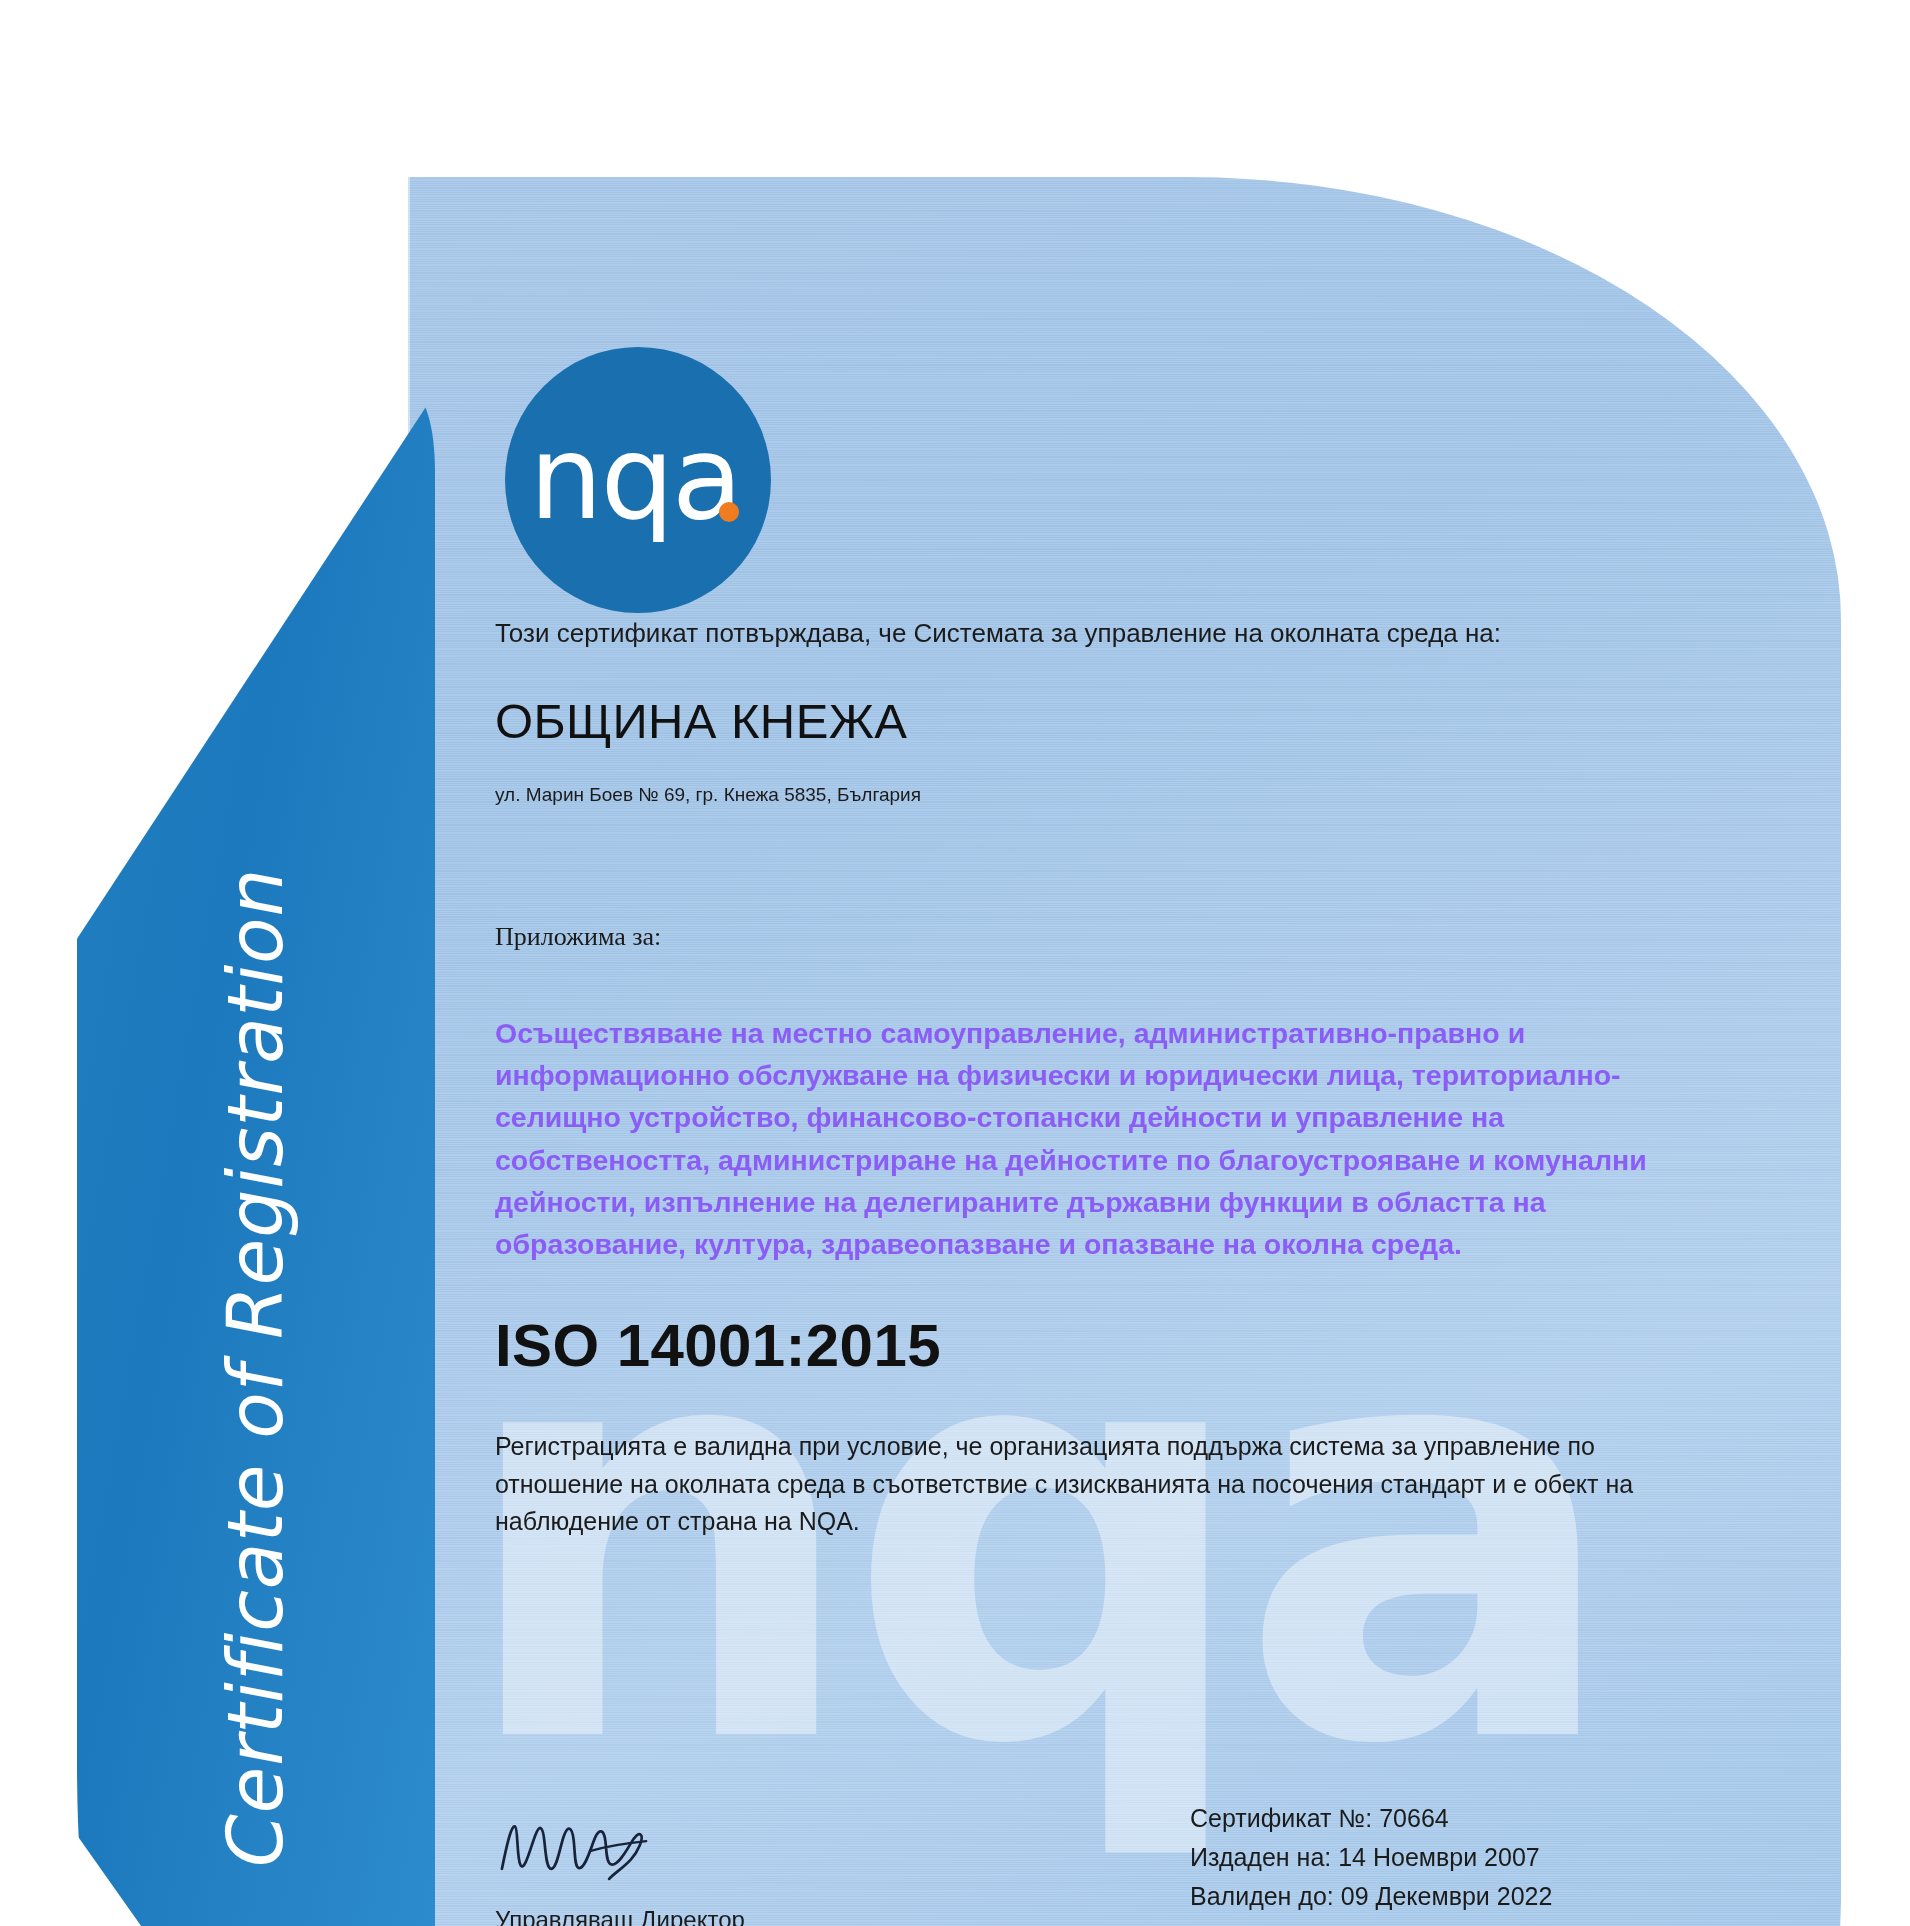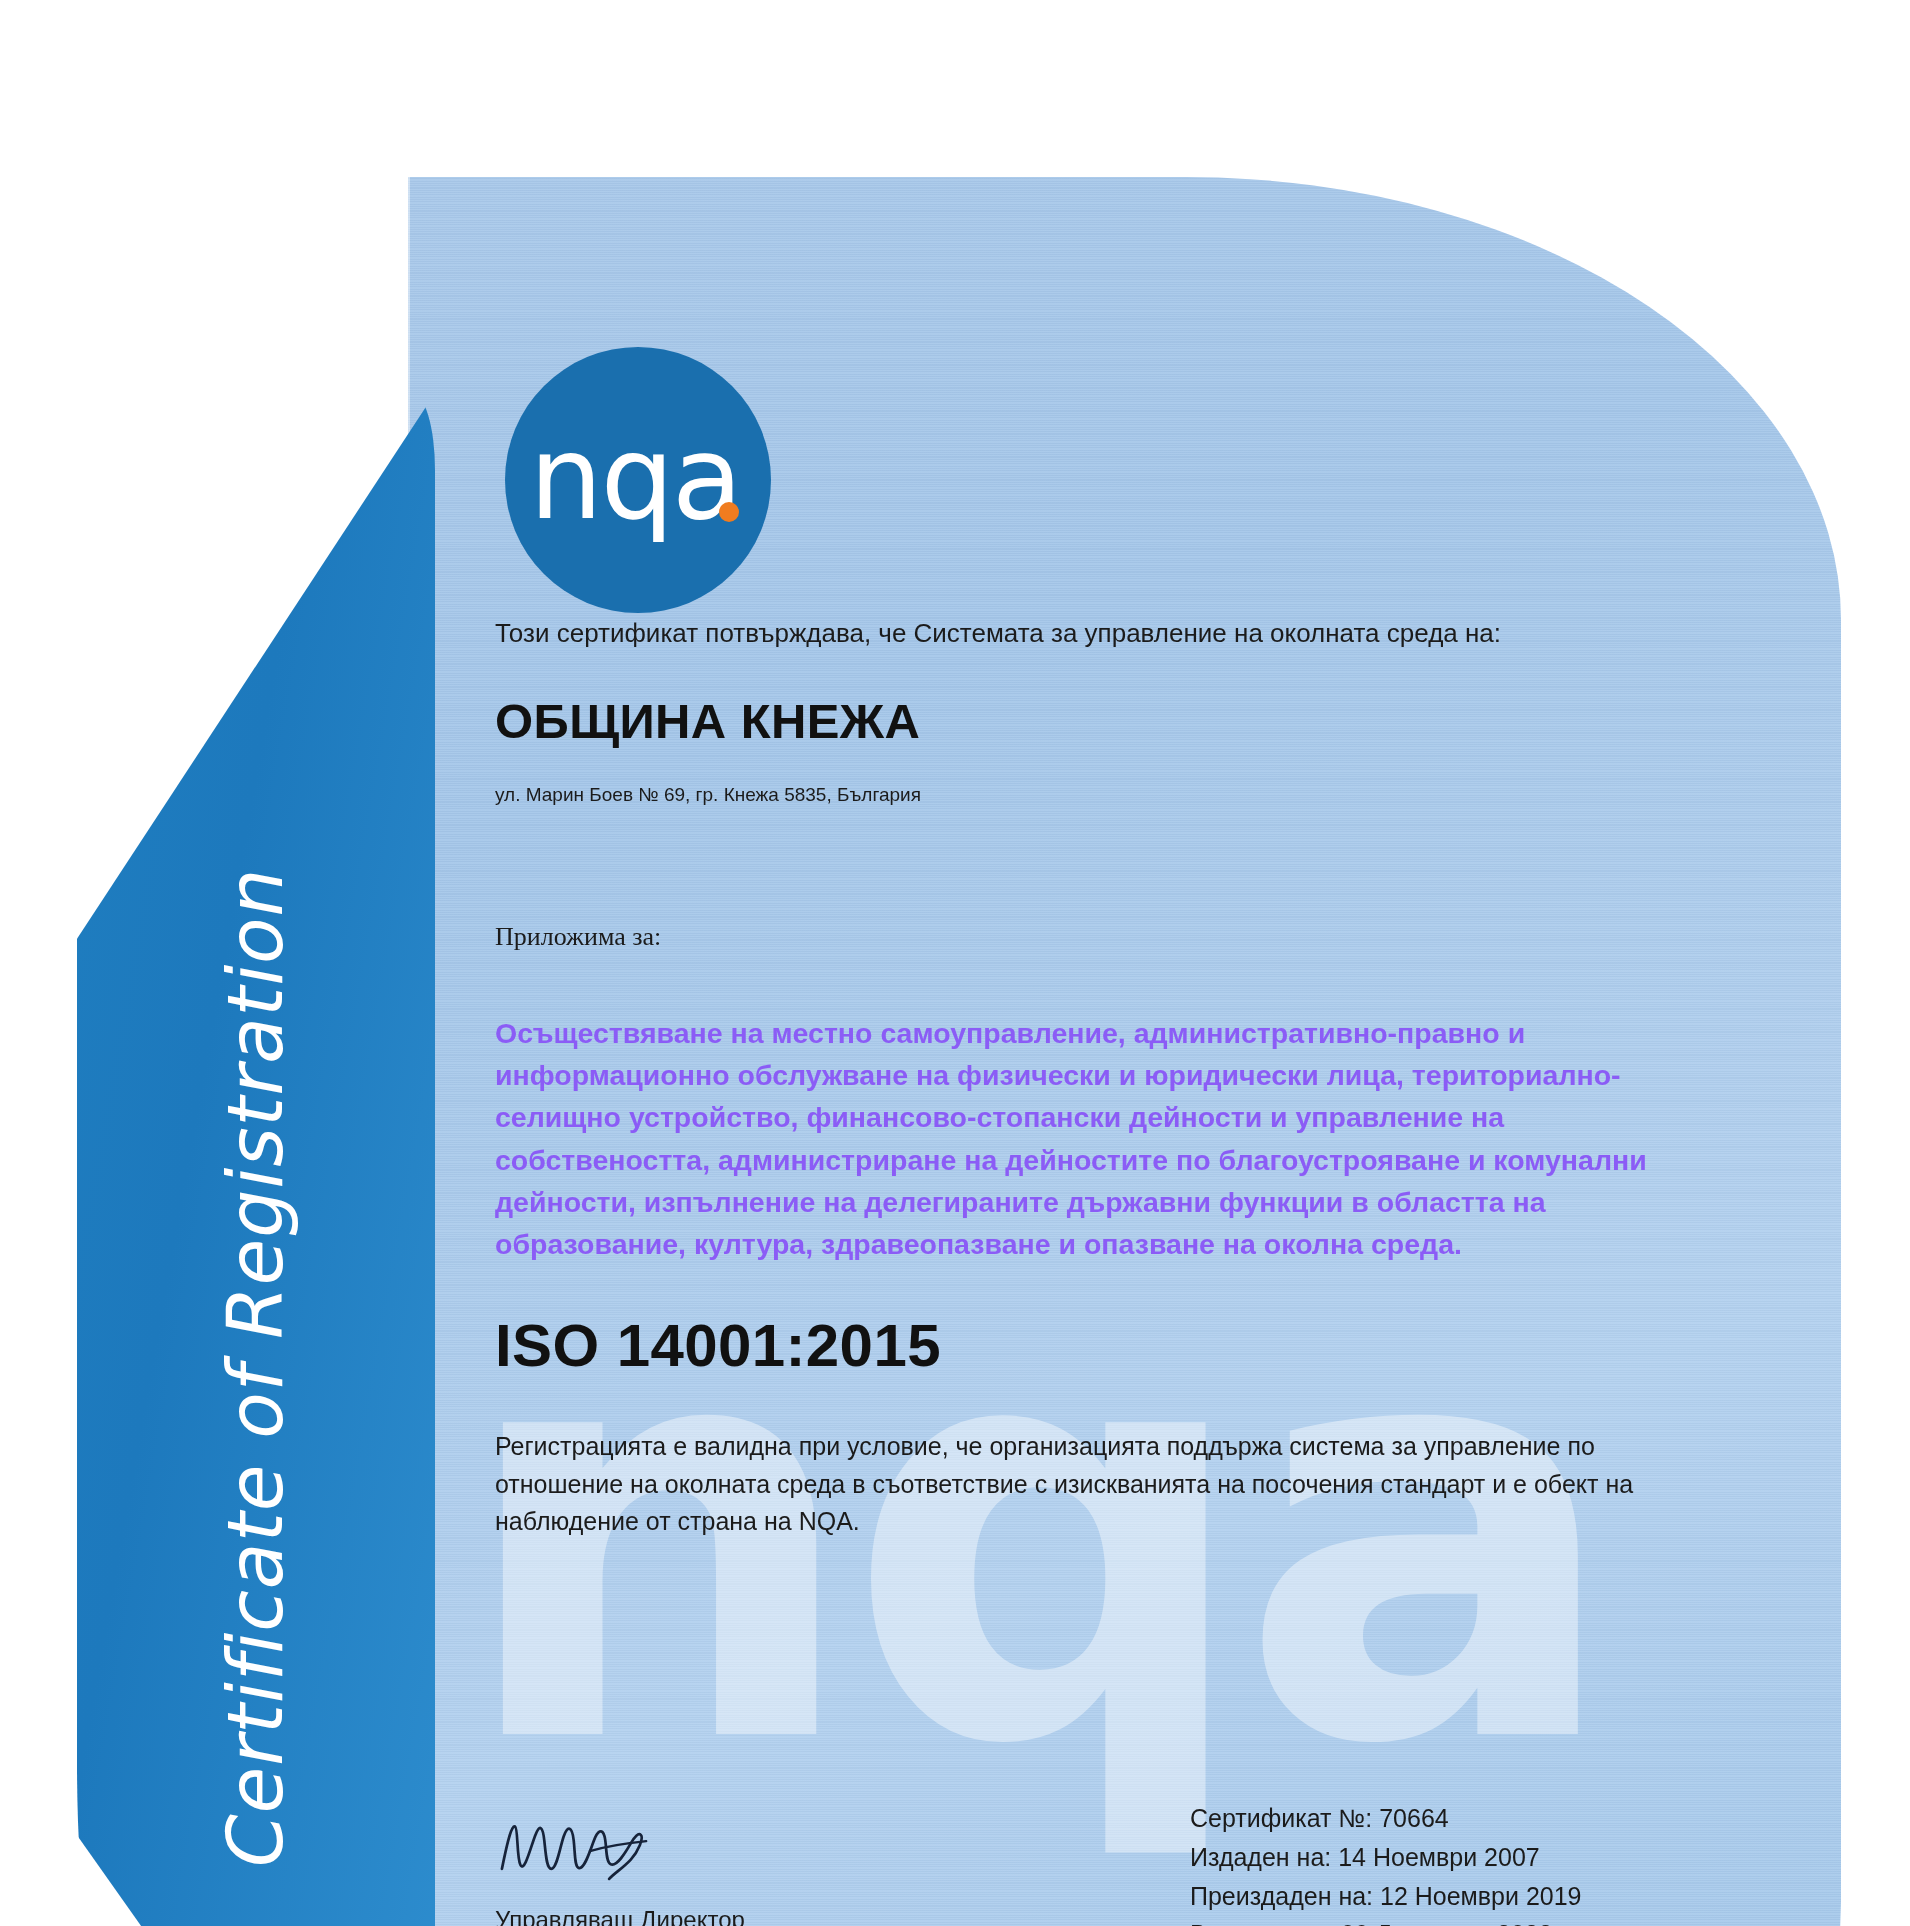--- a/index.html
+++ b/index.html
@@ -149,21 +149,21 @@
     color: #1b1b1b;
   }
   .line-intro {
     font-size: 26px;
     line-height: 1.35;
     color: #1b1b1b;
     margin: 0 0 42px 0;
   }
   .org-name {
     font-size: 49px;
-    font-weight: 700;
+    font-weight: 400;
     letter-spacing: 0.4px;
     margin: 0 0 35px 0;
     color: #111111;
   }
   .org-addr {
     font-size: 19px;
     margin: 0 0 116px 0;
     color: #1b1b1b;
   }
   .scope-label {
@@ -262,19 +262,18 @@
         <path d="M18 150 C34 70, 44 36, 52 40 C60 44, 56 120, 66 140 C76 160, 92 96, 104 64 C116 32, 124 40, 128 78 C132 116, 134 150, 146 150 C160 150, 168 96, 178 66 C188 36, 200 40, 204 76 C208 112, 206 146, 218 148 C232 150, 244 110, 256 78 C266 50, 278 44, 284 66 C290 88, 286 132, 300 138 C316 145, 338 108, 352 84 C362 66, 372 56, 378 62 C386 70, 372 104, 352 126 C332 148, 308 162, 296 176" stroke="#16233a" stroke-width="7" stroke-linecap="round" stroke-linejoin="round"></path>
         <path d="M246 104 C286 92, 332 84, 392 78" stroke="#16233a" stroke-width="6" stroke-linecap="round"></path>
       </svg>
     </div>
     <div class="sig-title">Управляващ Директор</div>
   </div>
 
   <div class="details">
     <div>Сертификат №: 70664</div>
     <div>Издаден на: 14 Ноември 2007</div>
-    <div>Преиздаден на: 12 Ноември 2019</div>
     <div>Валиден до: 09 Декември 2022</div>
 
   </div>
 
 </div>
 
 
 </body></html>

